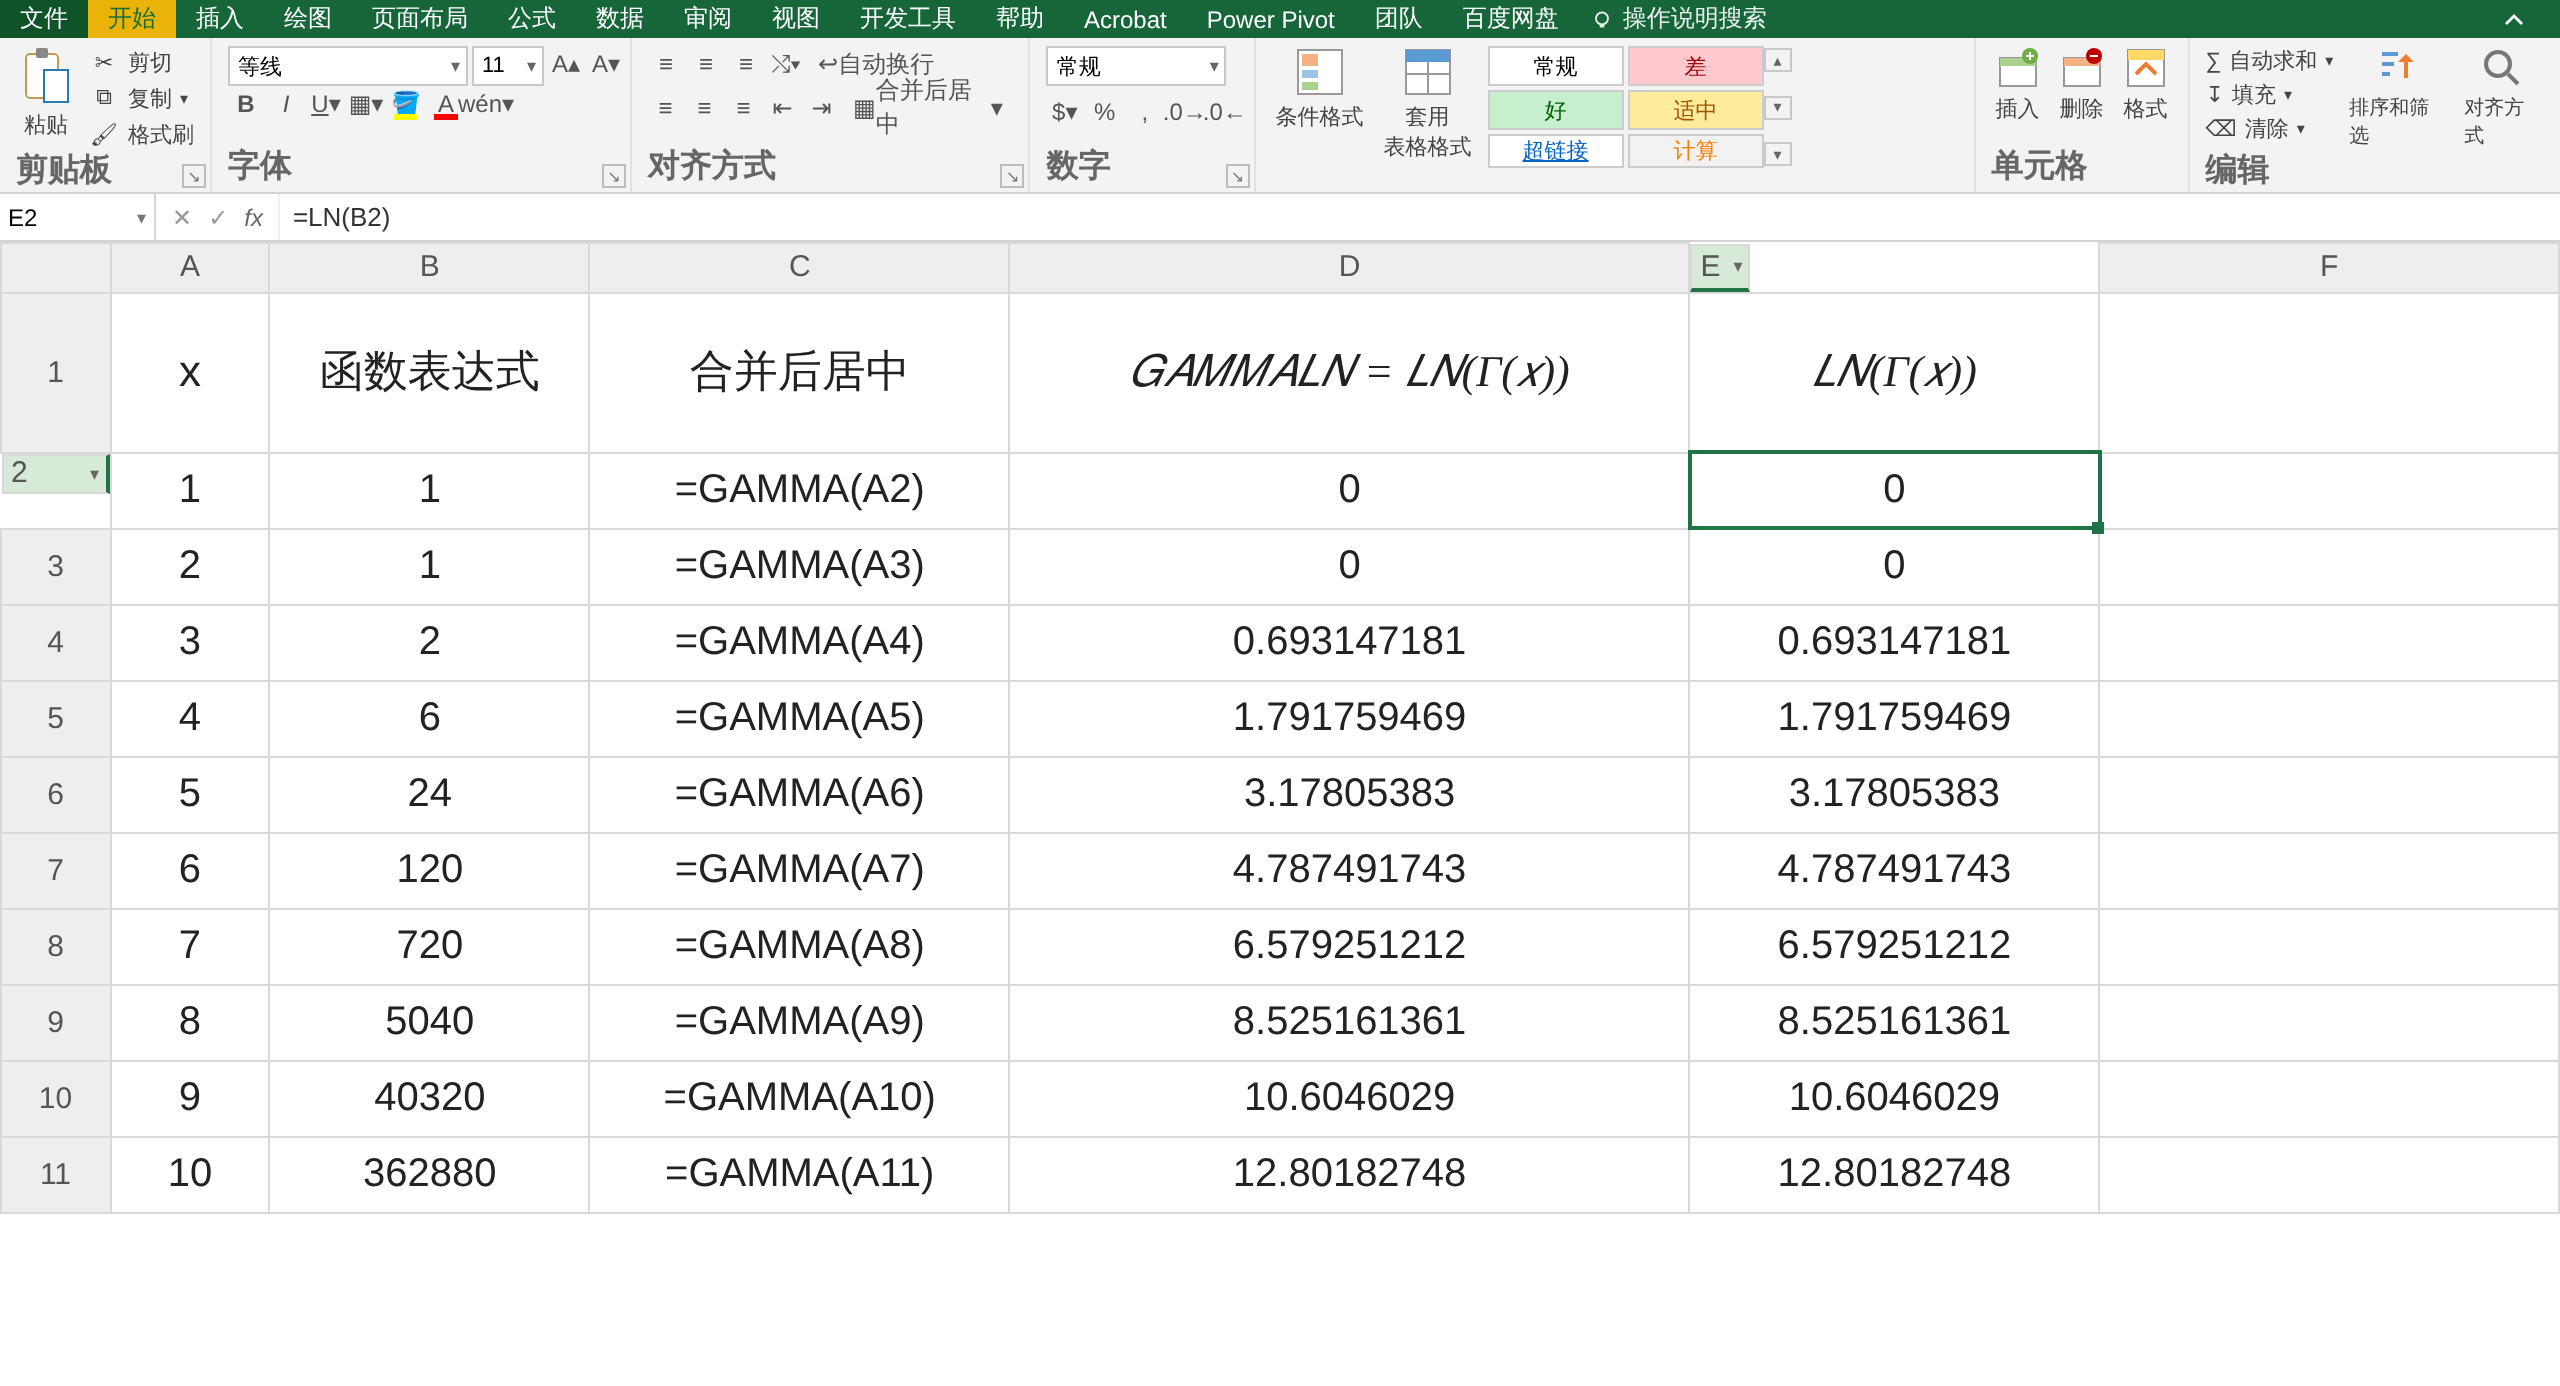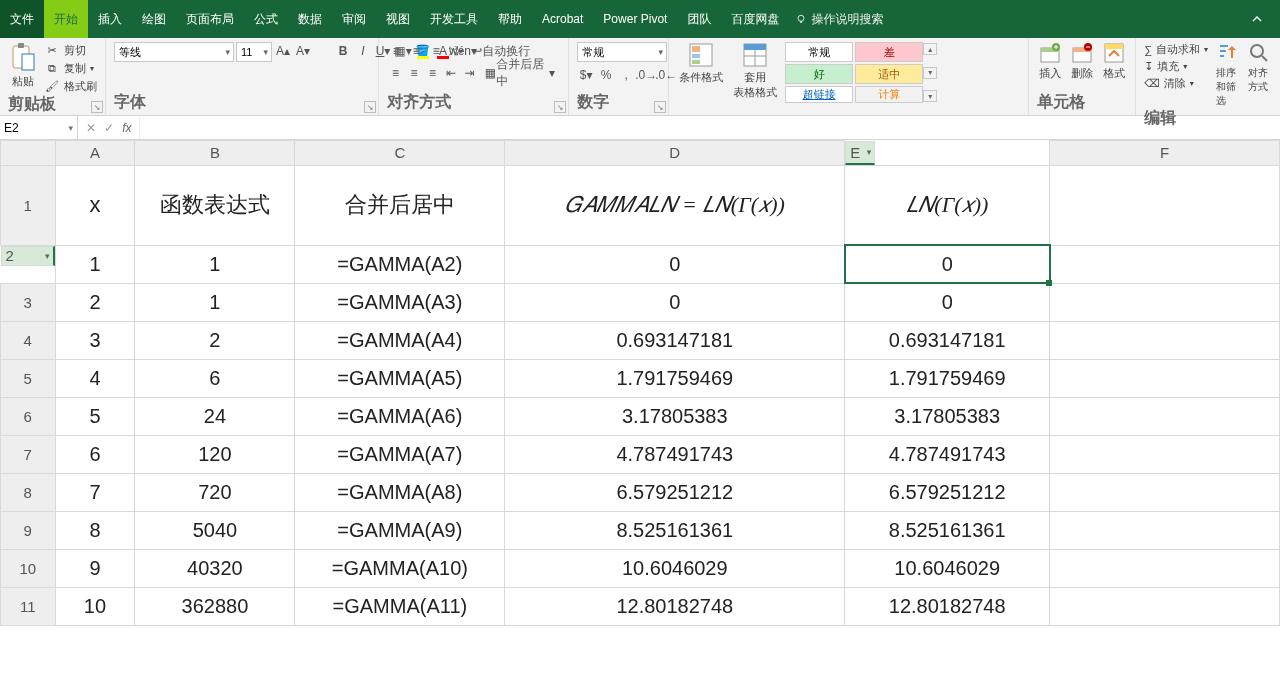--- a/index.html
+++ b/index.html
@@ -1,22 +1,22 @@
 <!DOCTYPE html>
 <html><head>
 <meta charset="utf-8">
 <style>
   * { box-sizing: border-box; margin: 0; padding: 0; }
   html, body { width: 1280px; height: 693px; font-family: "Microsoft YaHei", Arial, sans-serif; overflow: hidden; background: #fff; }
   
-  .titlebar { height: 38px; background: #176639; display: flex; align-items: stretch; color: #fff; font-size: 12px; }
+  .titlebar { height: 19px; background: #176639; display: flex; align-items: stretch; color: #fff; font-size: 12px; }
   .tabs { display: flex; height: 100%; }
   .tab { padding: 0 10px; display: flex; align-items: center; cursor: pointer; white-space: nowrap; }
   .tab.file { background: #0f5429; }
-  .tab.active { background: #84cc16; color: #1a6d3a; }
+  .tab.active { background: #eab308; color: #1a6d3a; }
   .telllabel { display: flex; align-items: center; gap: 4px; margin-left: 6px; opacity: .9; }
   .bulb { width: 12px; height: 12px; display:inline-block; }
   .winbtns { margin-left: auto; display: flex; }
   .winbtn { width: 46px; display: flex; align-items:center; justify-content:center; }
   
   .ribbon { background: #f3f3f3; border-bottom: 1px solid #d4d4d4; height: 78px; display: flex; }
   .group { border-right: 1px solid #e1e1e1; padding: 4px 8px 0 8px; display: flex; flex-direction: column; justify-content: space-between; position: relative; }
   .group-body { display: flex; align-items: flex-start; gap: 6px; }
   .group-label { text-align: left; font-size: 16px; color: #666; padding-bottom: 2px; position: relative; font-weight: bold; }
   .dlg-launcher { position: absolute; right: 2px; bottom: 2px; width: 12px; height: 12px; border: 1px solid #bcbcbc; display:flex;align-items:center;justify-content:center; font-size:8px;color:#777; }
@@ -131,21 +131,21 @@
             <span class="tinyicon">🖌</span>
             <span>格式刷</span>
           </div>
       </div>
     </div>
     <div class="group-label">剪贴板</div>
     <div class="dlg-launcher">↘</div>
   </div>
 
   <div class="group" style="min-width:210px;">
-    <div class="group-body" style="flex-direction:row;gap:22px;">
+    <div class="group-body" style="flex-direction:column;gap:0;">
       <div class="btnrow">
         <span class="sel" style="width:120px;">等线</span>
         <span class="sel" style="width:36px;">11</span>
         <span class="sq">A▴</span>
         <span class="sq">A▾</span>
       </div>
       <div class="btnrow">
         <span class="sq">
             <b>B</b>
           </span>
@@ -326,20 +326,21 @@
   </div>
 </div>
 
 <div class="fbar">
   <div class="namebox">E2</div>
   <div class="fx-controls">
     <span>✕</span>
     <span>✓</span>
     <span class="fx">fx</span>
   </div>
+  <div class="formula-input">=LN(B2)</div>
 </div>
 
 <div class="gridwrap">
   <table class="sheet">
     <colgroup>
       <col style="width:54px;">
       <col class="col-A">
         <col class="col-B">
         <col class="col-C">
         <col class="col-D">

